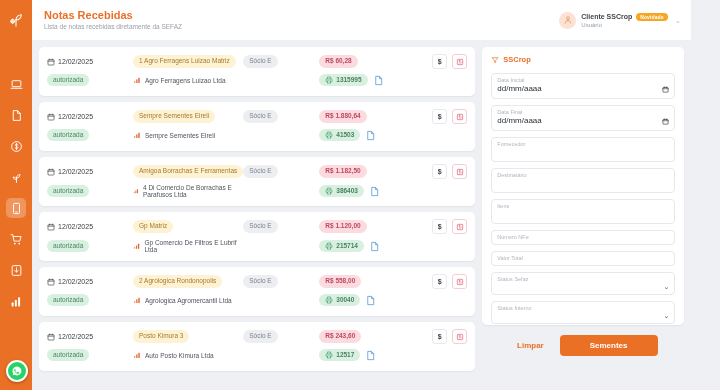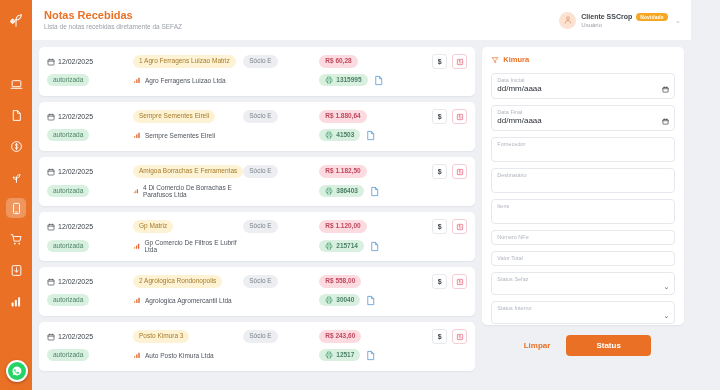--- a/index.html
+++ b/index.html
@@ -612,21 +612,21 @@
           </div>
         </div>
 
       </div>
 
       <div class="filters">
         <div class="filters-head">
           <svg viewBox="0 0 24 24" width="8" height="8">
             <path d="M3 5 H21 L14 13 V20 L10 18 V13 Z" stroke="#ea7026" stroke-width="2" fill="none" stroke-linejoin="round"></path>
           </svg>
-          <span class="filters-title">Kimura</span>
+          <span class="filters-title">SSCrop</span>
         </div>
 
         <div class="f-grid2">
           <div class="field">
             <span class="field-label">Data Inicial</span>
             <div class="field-inline">
               <span class="field-value">dd/mm/aaaa</span>
               <svg class="cal-mini" viewBox="0 0 24 24">
                 <rect x="3" y="5" width="18" height="16" rx="2" stroke="#2c3137" stroke-width="2.2" fill="none"></rect>
                 <path d="M3 9.5 H21 M8 3 V6 M16 3 V6" stroke="#2c3137" stroke-width="2.2" stroke-linecap="round"></path>
@@ -683,19 +683,19 @@
             <span class="field-label">Status Interno</span>
             <div class="field-inline">
               <span class="field-value"></span>
               <span class="sel-chev">⌄</span>
             </div>
           </div>
         </div>
 
         <div class="f-buttons">
           <button class="btn-clear">Limpar</button>
-          <button class="btn-filter">Status</button>
+          <button class="btn-filter">Sementes</button>
         </div>
       </div>
 
     </div>
   </div>
 </div>
 
 </body></html>

